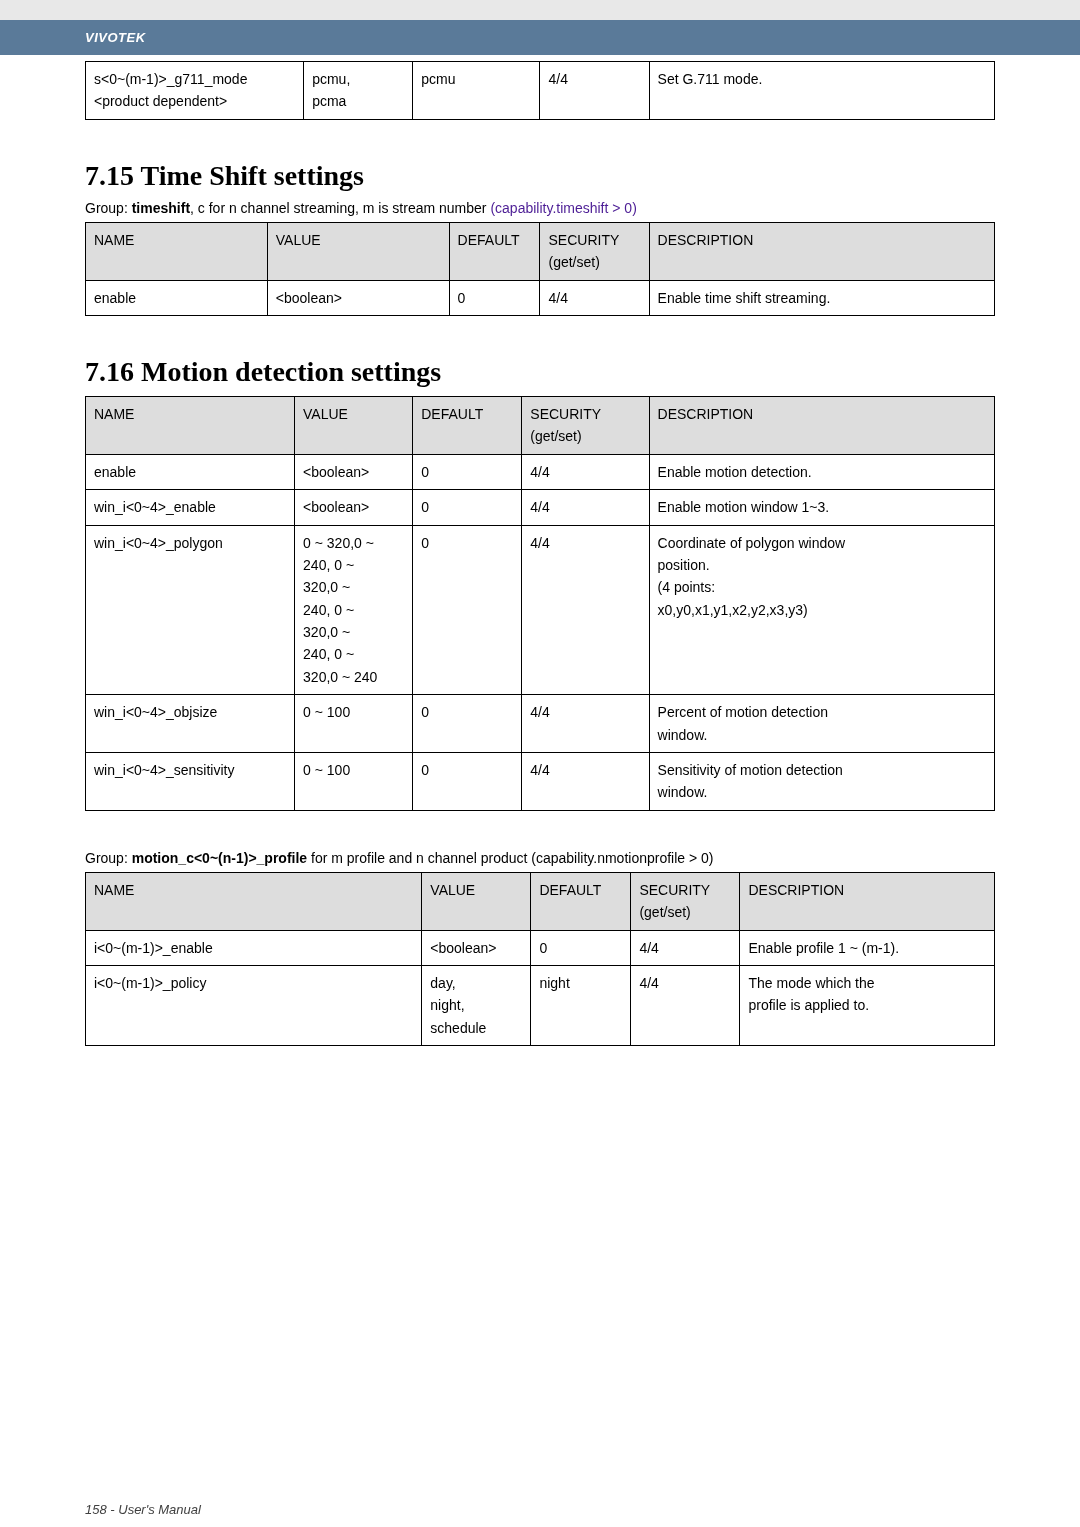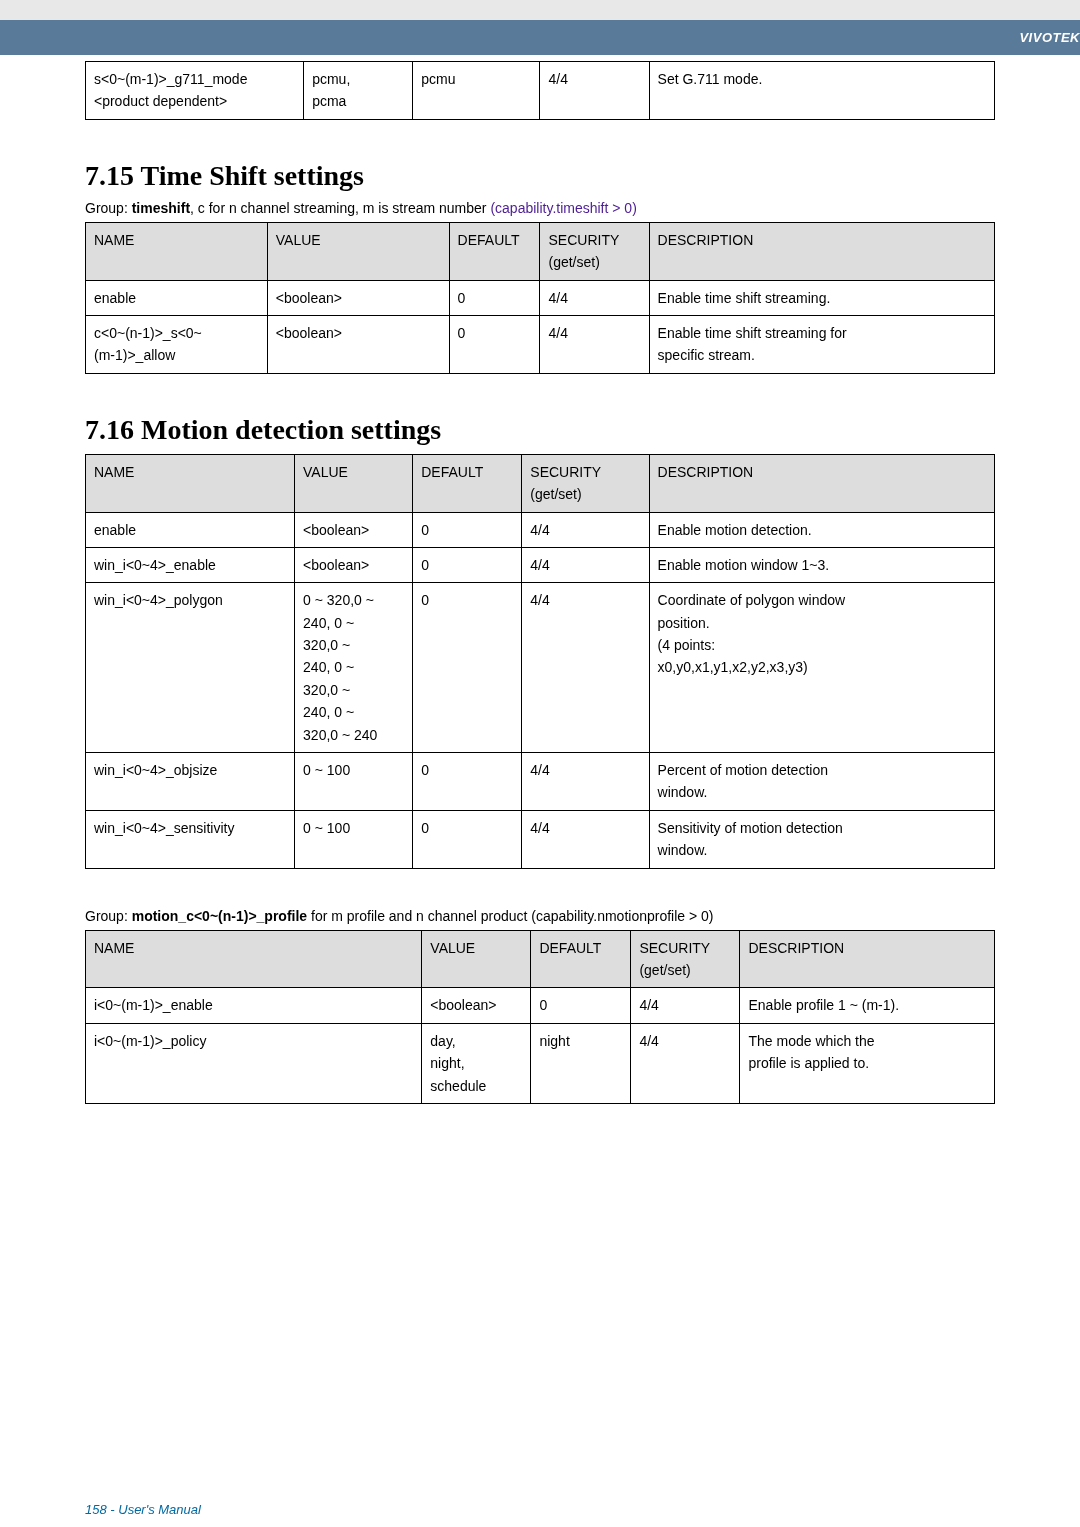--- a/index.html
+++ b/index.html
@@ -21,21 +21,20 @@
     min-height: 1527px;
   }
   .header-band {
     background: #5a7a99;
     color: #fff;
     font-style: italic;
     font-weight: bold;
     font-size: 13px;
     padding: 10px 0 10px 85px;
     letter-spacing: 0.5px;
-    text-align: right;
   }
   .content {
     padding: 0 85px 60px 85px;
   }
   table {
     border-collapse: collapse;
     width: 100%;
     font-size: 14px;
     margin-top: 6px;
   }
@@ -58,21 +57,21 @@
   }
   .group-line {
     font-size: 14px;
     margin: 6px 0 2px 0;
   }
   .red { color: #4c1d95; }
   .footer {
     position: absolute;
     bottom: 30px;
     left: 85px;
-    color: #0369a1;
+    color: #404040;
     font-style: italic;
     font-size: 13px;
   }
 </style>
 </head>
 <body>
 
 <div class="page">
   <div class="header-band">VIVOTEK</div>
 
@@ -110,30 +109,20 @@
         <th style="width:12%">SECURITY<br>(get/set)</th>
         <th>DESCRIPTION</th>
       </tr>
       <tr>
         <td>enable</td>
         <td>&lt;boolean&gt;</td>
         <td>0</td>
         <td>4/4</td>
         <td>Enable time shift streaming.</td>
       </tr>
-      <tr>
-        <td>c&lt;0~(n-1)&gt;_s&lt;0~<br>(m-1)&gt;_allow</td>
-        <td>&lt;boolean&gt;</td>
-        <td>0</td>
-        <td>4/4</td>
-        <td>
-          <span>Enable time shift streaming for</span><br>
-          <span>specific stream.</span>
-        </td>
-      </tr>
     </tbody>
       </table>
 
     <h2 class="section">7.16 Motion detection settings</h2>
     <table>
       <tbody>
           <tr>
         <th style="width:23%">NAME</th>
         <th style="width:13%">VALUE</th>
         <th style="width:12%">DEFAULT</th>

